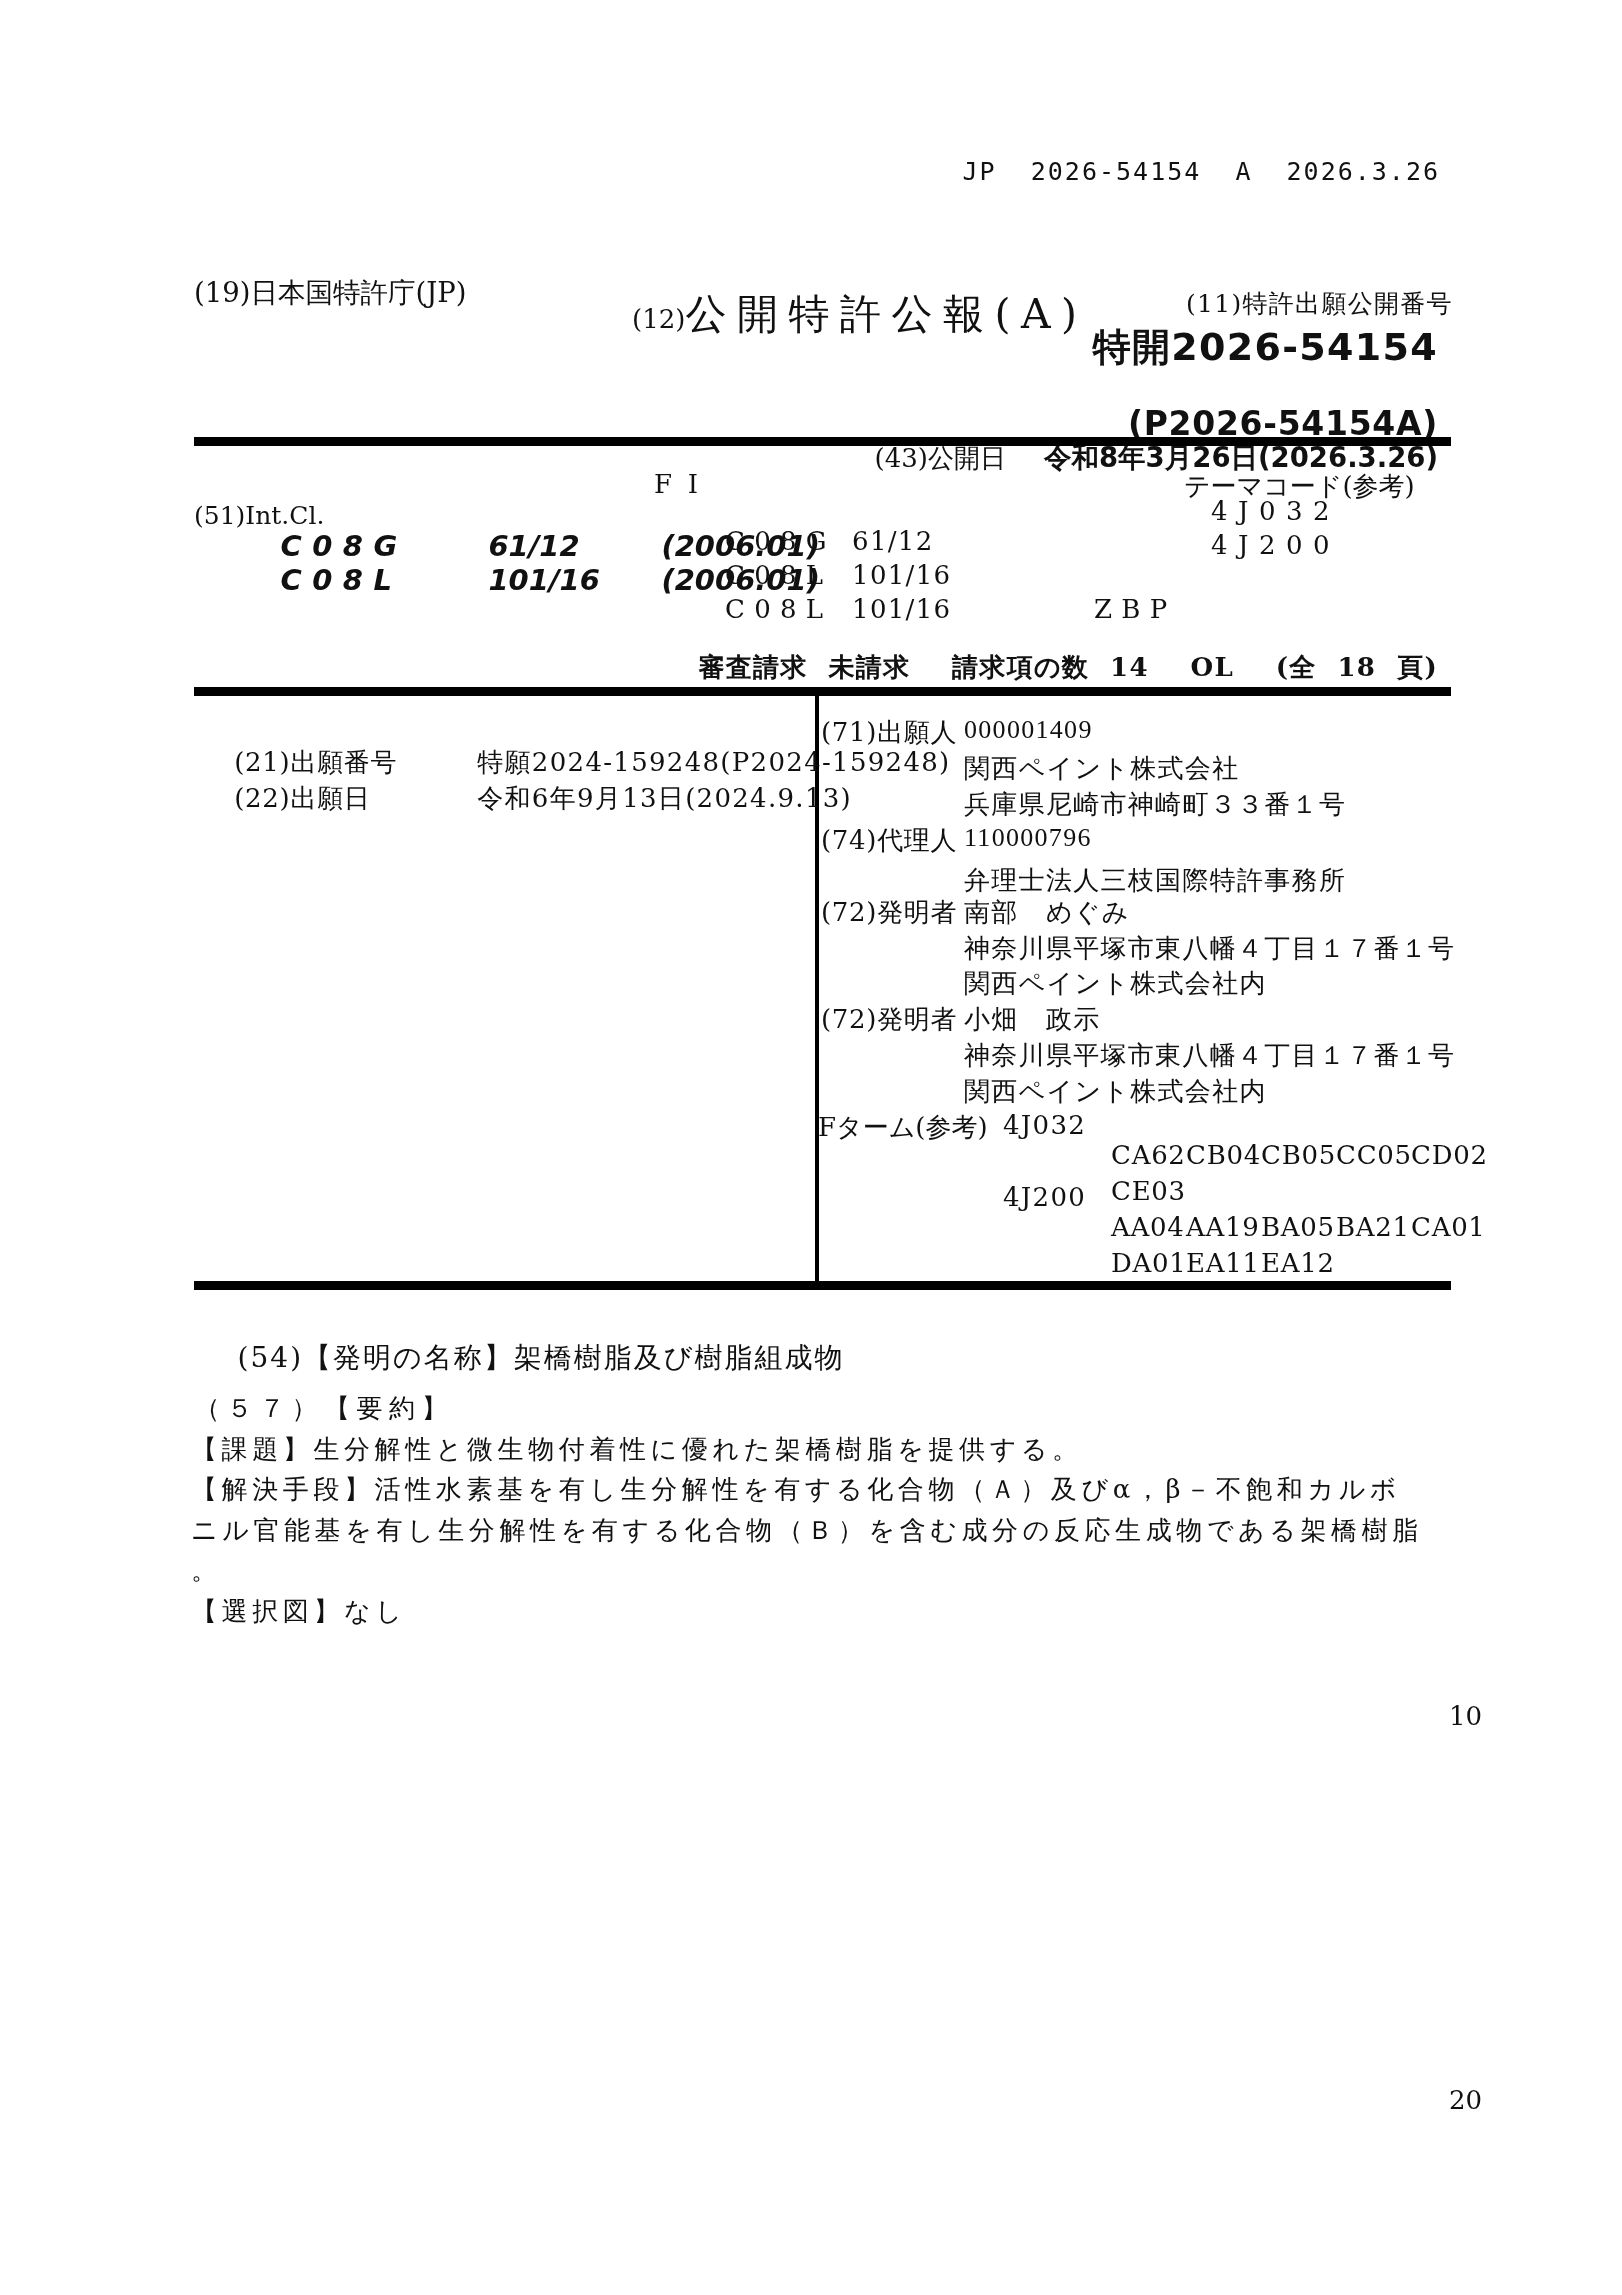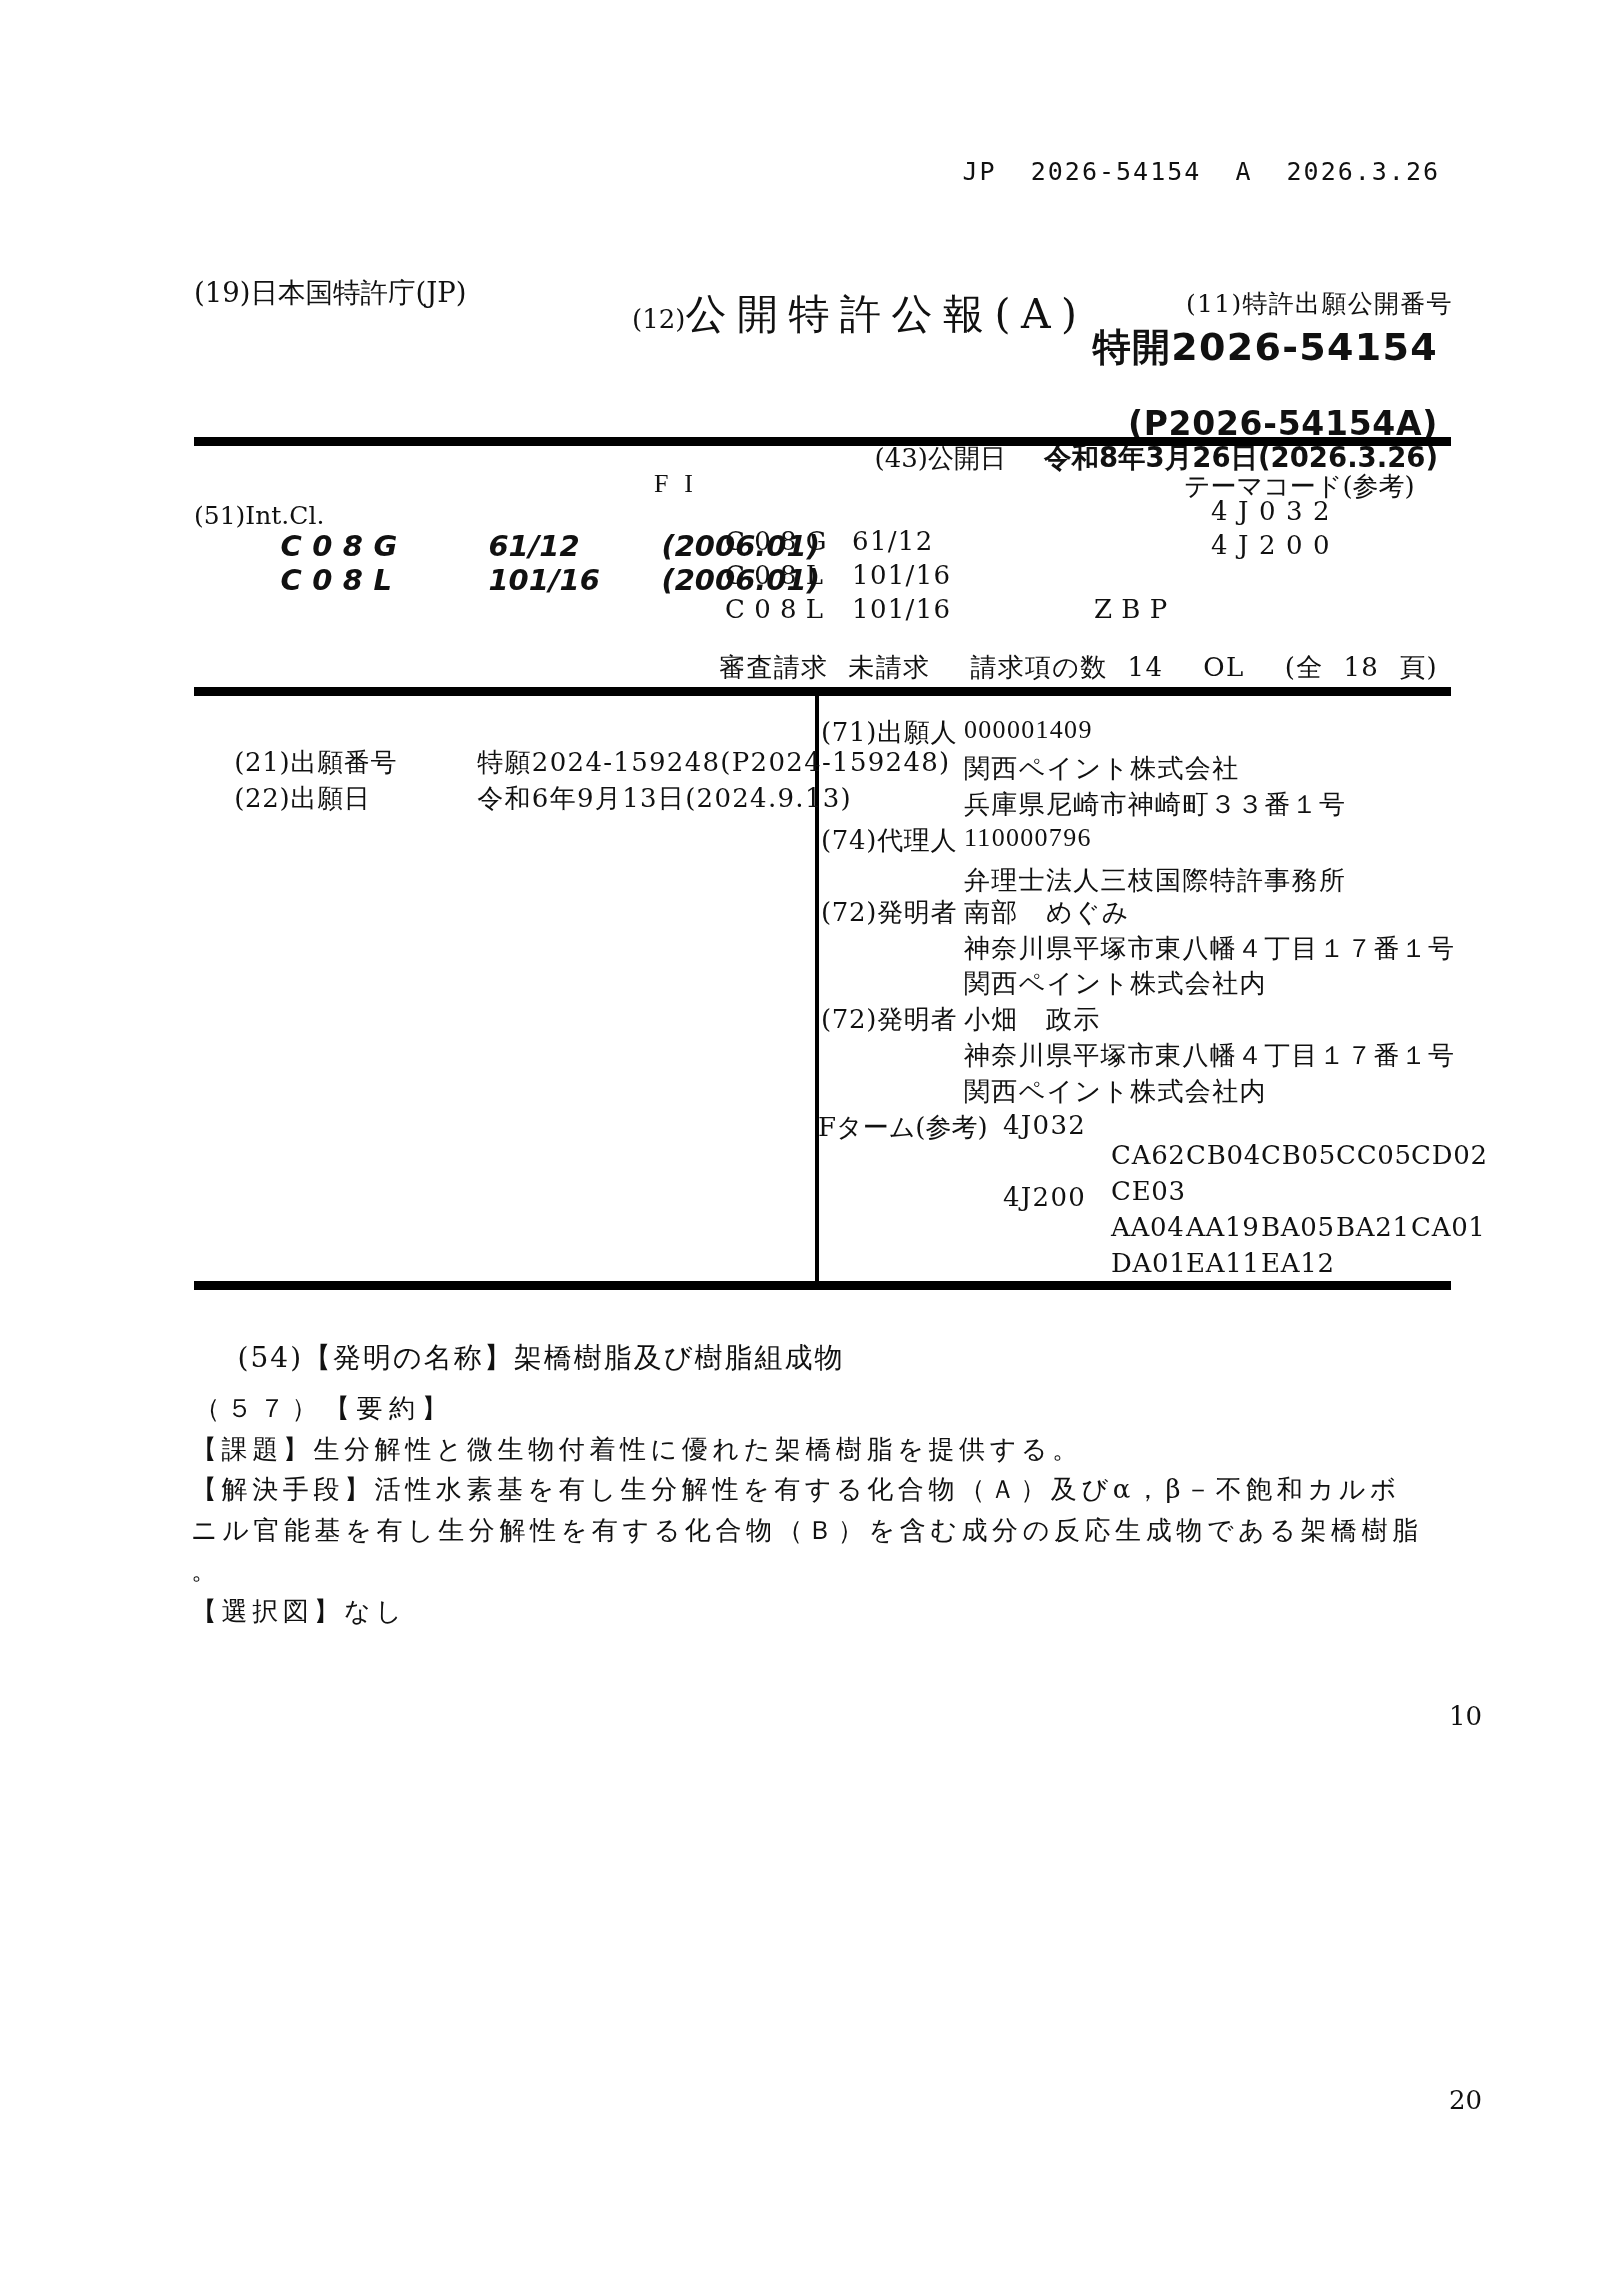--- a/index.html
+++ b/index.html
@@ -28,29 +28,29 @@
   .pubnum-label{left:1186px;top:287px;font-size:25px;letter-spacing:1.3px;}
   .pubnum{top:322px;right:185px;font-size:38px;letter-spacing:1.3px;}
   .pubparen{top:366px;right:185px;font-size:33px;letter-spacing:0.7px;margin-top:38px;}
   .pubdate{top:410px;right:185px;font-size:26px;}
   .pubdate .val{font-size:27.5px;margin-left:38px;}
 
   .intcl-label{left:194px;top:469px;font-size:25px;margin-top:32px;}
   .icrow{font-size:29px;}
   .icrow .cls{display:inline-block;width:208px;letter-spacing:10.5px;}
   .icrow .num{display:inline-block;width:173px;}
-  .fi-label{left:654px;top:469px;font-size:26px;letter-spacing:15.7px;font-family:Liberation Serif, serif;}
+  .fi-label{left:654px;top:469px;font-size:26px;letter-spacing:15.7px;}
   .firow{font-size:26px;}
   .firow .cls{display:inline-block;width:127px;letter-spacing:9.2px;}
   .firow .num{display:inline-block;width:242px;letter-spacing:1.3px;}
   .firow .ext{letter-spacing:9.2px;}
   .theme-label{left:1184px;top:469px;font-size:26px;}
   .themecode{left:1211px;font-size:26px;letter-spacing:10.5px;}
 
-  .request-line{top:650px;right:185px;font-size:26px;word-spacing:10.5px;letter-spacing:1.3px;}
+  .request-line{top:650px;right:185px;font-size:26px;word-spacing:10.5px;letter-spacing:1.3px;font-weight:bold;}
 
   .bibrow{font-size:26px;letter-spacing:1.3px;}
   .bibrow .lbl{display:inline-block;width:243px;letter-spacing:0.7px;}
   .rlabel{left:821px;font-size:26px;letter-spacing:0.7px;}
   .rline{left:964px;font-size:26px;letter-spacing:1.3px;font-family:Liberation Serif, serif;}
   .ftlabel{left:818px;font-size:26px;}
   .ftgroup{left:1003px;font-size:26px;letter-spacing:1.3px;}
   .ftcodes{left:1078px;font-size:26px;}
   .ftcodes span{display:inline-block;width:75px;letter-spacing:0.7px;}
 

